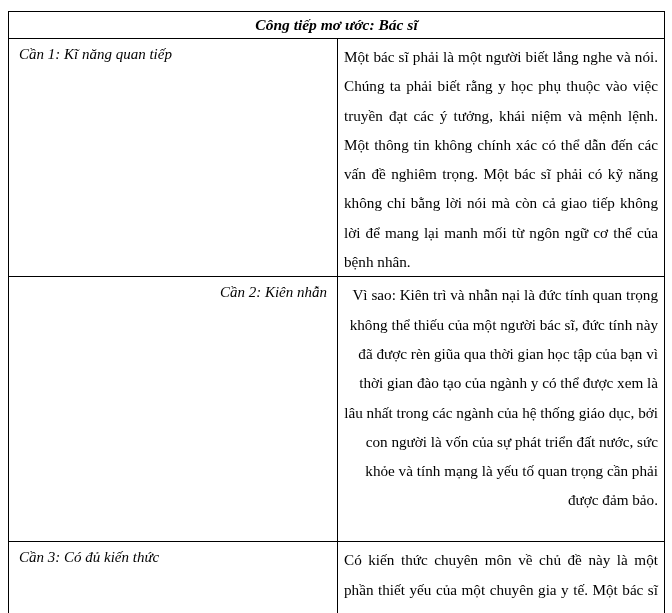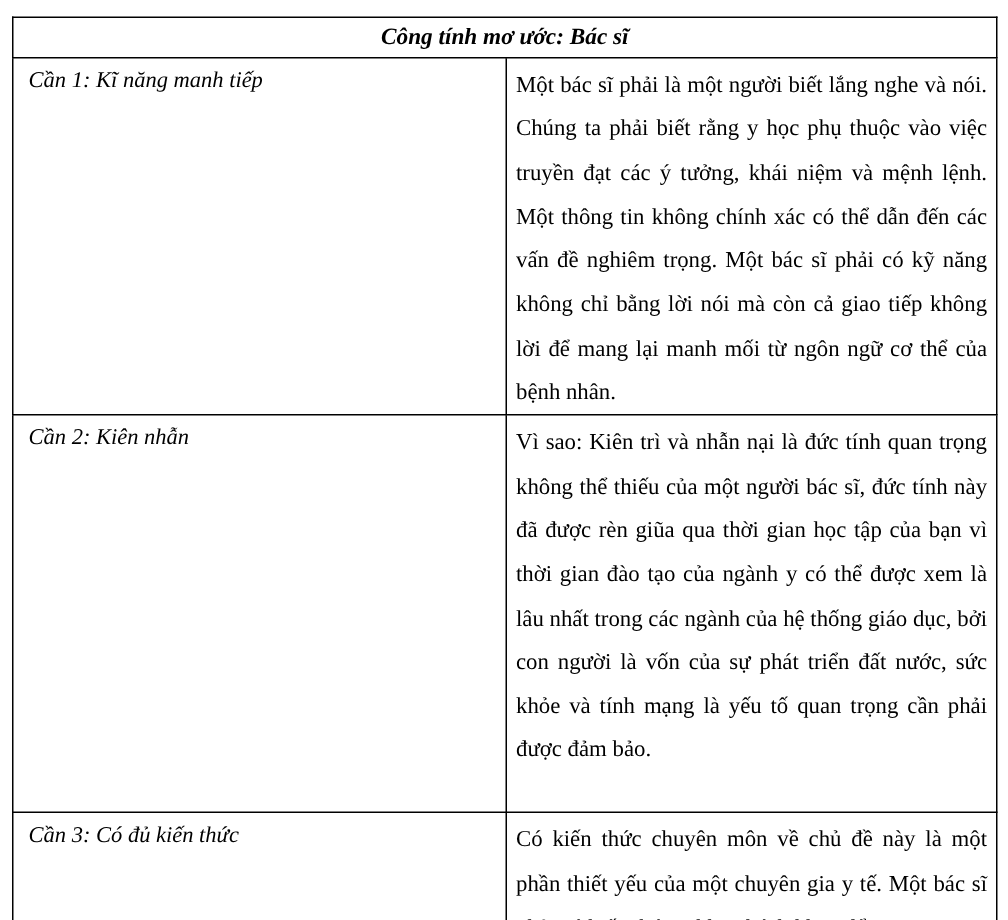--- a/index.html
+++ b/index.html
@@ -43,37 +43,37 @@
       padding: 4px 10px 0 10px !important;
       line-height: 22px;
     }
     .desc-cell {
       font-size: 15.2px;
       padding: 3px 6px 0 6px !important;
       line-height: 29.3px;
       text-align: justify;
     }
     .row-1 td { height: 230px; }
-    .row-2 td { height: 260px; }
+    .row-2 td { height: 260px; text-align: right; }
     .row-3 td { height: 120px; }
   </style>
 </head>
 <body>
 
 <table class="doc-table">
   <colgroup>
     <col class="col-left">
     <col class="col-right">
   </colgroup>
   <tbody>
       <tr>
-    <td colspan="2" class="title-cell">Công tính mơ ước: Bác sĩ</td>
+    <td colspan="2" class="title-cell">Công tiếp mơ ước: Bác sĩ</td>
   </tr>
   <tr class="row-1">
-    <td class="label-cell">Cần 1: Kĩ năng manh tiếp</td>
+    <td class="label-cell">Cần 1: Kĩ năng quan tiếp</td>
     <td class="desc-cell">Một bác sĩ phải là một người biết lắng nghe và nói. Chúng ta phải biết rằng y học phụ thuộc vào việc truyền đạt các ý tưởng, khái niệm và mệnh lệnh. Một thông tin không chính xác có thể dẫn đến các vấn đề nghiêm trọng. Một bác sĩ phải có kỹ năng không chỉ bằng lời nói mà còn cả giao tiếp không lời để mang lại manh mối từ ngôn ngữ cơ thể của bệnh nhân.</td>
   </tr>
   <tr class="row-2">
     <td class="label-cell">Cần 2: Kiên nhẫn</td>
     <td class="desc-cell">Vì sao: Kiên trì và nhẫn nại là đức tính quan trọng không thể thiếu của một người bác sĩ, đức tính này đã được rèn giũa qua thời gian học tập của bạn vì thời gian đào tạo của ngành y có thể được xem là lâu nhất trong các ngành của hệ thống giáo dục, bởi con người là vốn của sự phát triển đất nước, sức khỏe và tính mạng là yếu tố quan trọng cần phải được đảm bảo.</td>
   </tr>
   <tr class="row-3">
     <td class="label-cell">Cần 3: Có đủ kiến thức</td>
     <td class="desc-cell">Có kiến thức chuyên môn về chủ đề này là một phần thiết yếu của một chuyên gia y tế. Một bác sĩ phải có kiến thức y khoa bách khoa để</td>
   </tr>

